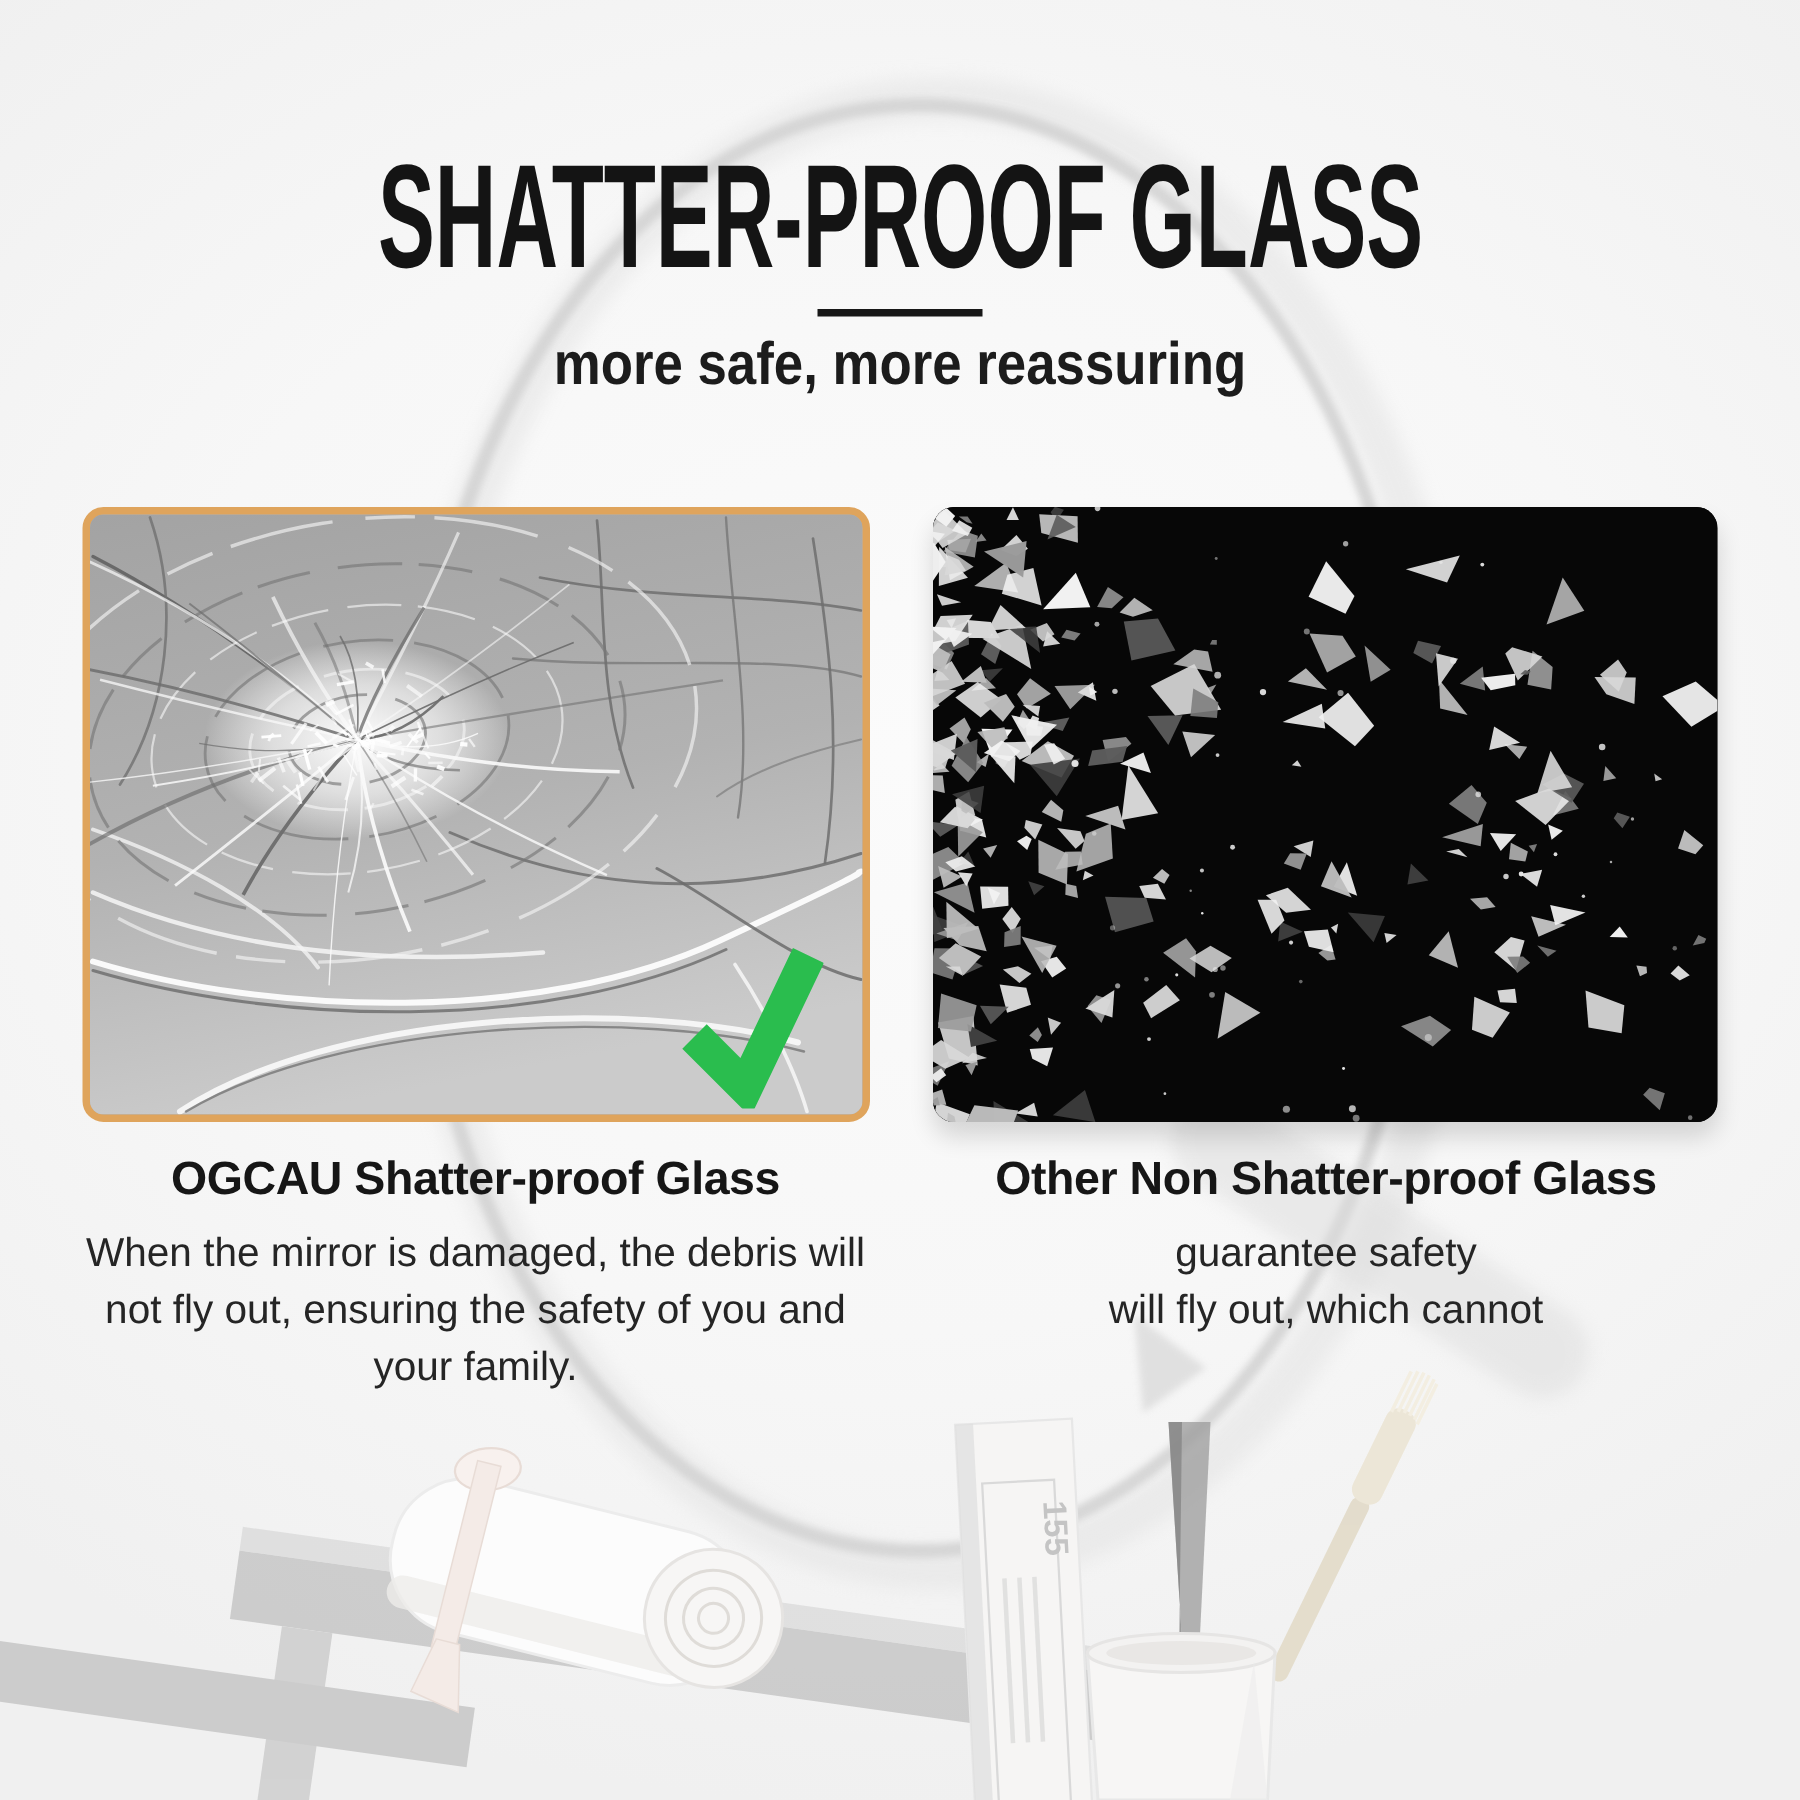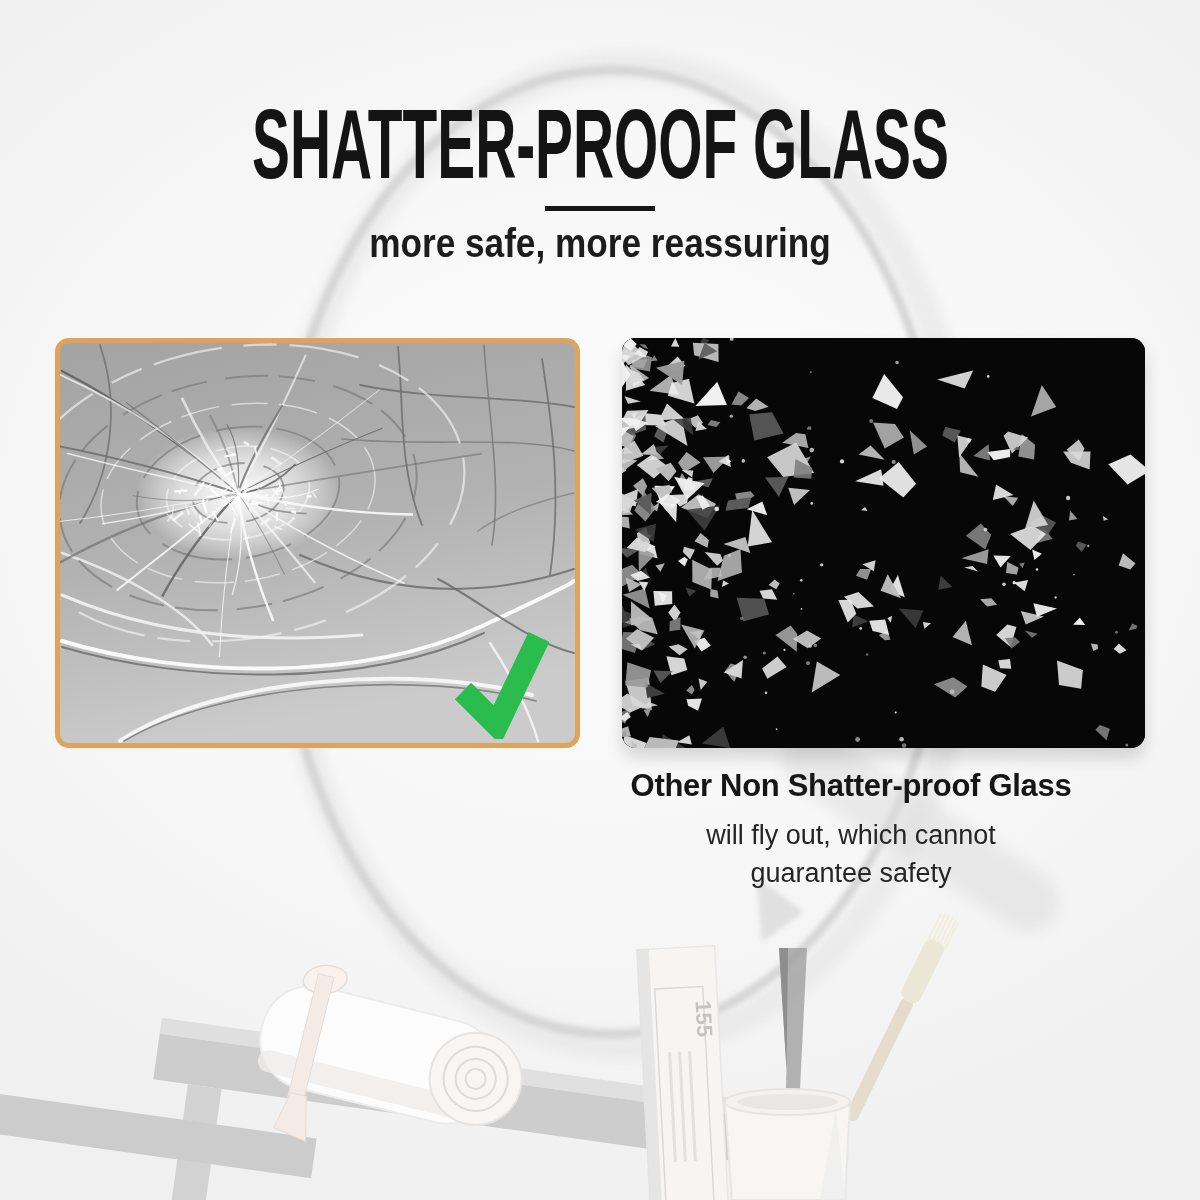--- a/index.html
+++ b/index.html
@@ -26,21 +26,21 @@
 
   
   .figure{position:absolute;top:338px;height:410px;border-radius:14px;overflow:hidden;z-index:2;box-sizing:border-box;}
   .figure.left{left:55px;width:525px;border:5px solid #DFA45C;background:#b0b0b0;}
   .figure.right{left:622px;width:523px;background:#070707;box-shadow:0 10px 16px rgba(0,0,0,.14);}
   .check-badge{position:absolute;right:26px;bottom:4px;width:96px;height:110px;z-index:3;}
 
   
   .caption{position:absolute;top:770px;width:522px;text-align:center;z-index:2;}
   .caption.left{left:56px;}
-  .caption.right{left:590px;}
+  .caption.right{left:623px;}
   .caption h2{margin:0 0 13px 0;font-size:31px;line-height:1.05;font-weight:700;letter-spacing:-.3px;color:#161616;}
   .caption .body-line{font-size:27px;line-height:38px;color:#252525;}
 </style>
 </head>
 <body>
 
 <div id="canvas">
 
   <svg id="scene" width="1200" height="1200" viewBox="0 0 1200 1200" aria-hidden="true">
     <defs>
@@ -556,20 +556,26 @@
           <circle cx="188.2" cy="308.3" r="1.70" fill="#e8e8e8" opacity="0.63"></circle>
           <circle cx="94.7" cy="171.0" r="2.37" fill="#e8e8e8" opacity="0.96"></circle>
           <circle cx="279.6" cy="401.2" r="2.32" fill="#e8e8e8" opacity="0.78"></circle>
           <circle cx="382.0" cy="246.3" r="1.81" fill="#e8e8e8" opacity="0.86"></circle>
           <circle cx="199.7" cy="226.8" r="1.64" fill="#e8e8e8" opacity="0.88"></circle>
           <circle cx="162.5" cy="311.9" r="1.04" fill="#e8e8e8" opacity="0.95"></circle>
         </g>
     </svg>
   </div>
 
+  <div class="caption left">
+    <h2>OGCAU Shatter-proof Glass</h2>
+    <div class="body-line">When the mirror is damaged, the debris will</div>
+    <div class="body-line">not fly out, ensuring the safety of you and</div>
+    <div class="body-line">your family.</div>
+  </div>
 
   <div class="caption right">
     <h2>Other Non Shatter-proof Glass</h2>
+    <div class="body-line">guarantee safety</div>
     <div class="body-line">will fly out, which cannot</div>
-    <div class="body-line">guarantee safety</div>
   </div>
 
 </div>
 
 </body></html>

